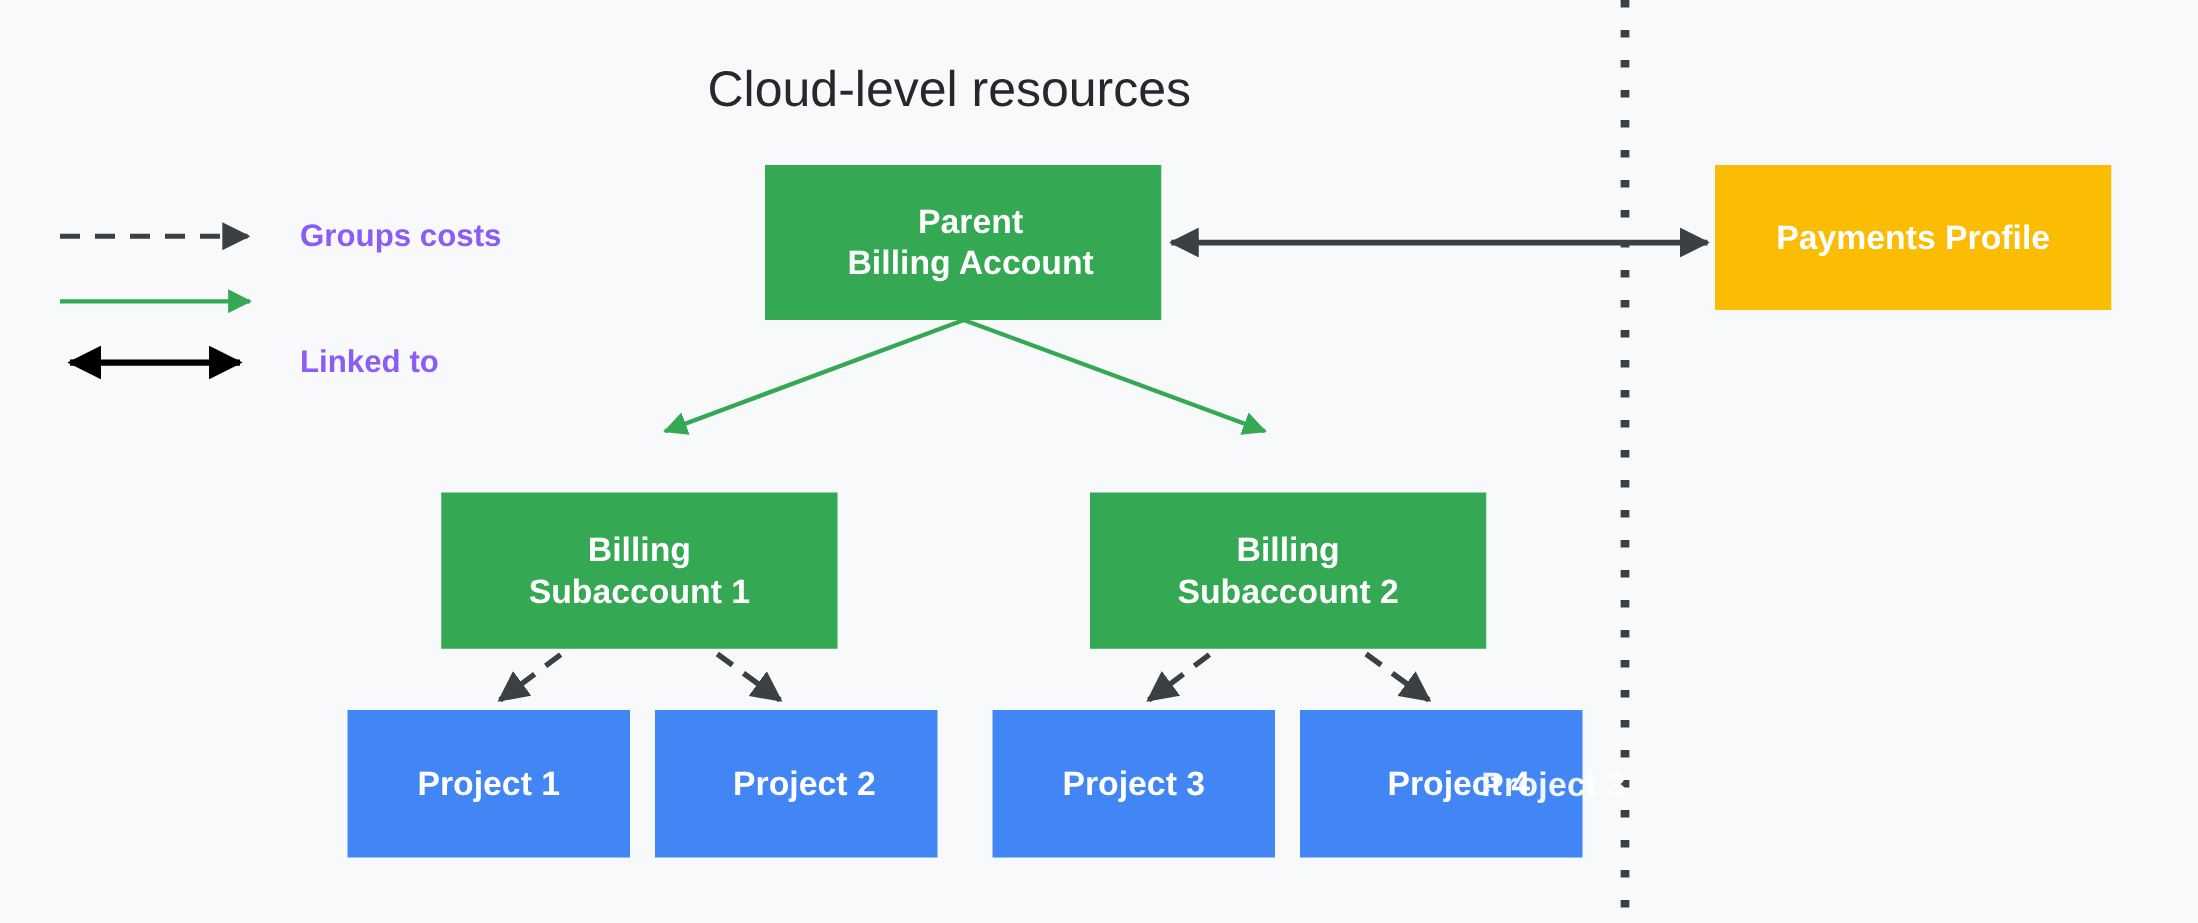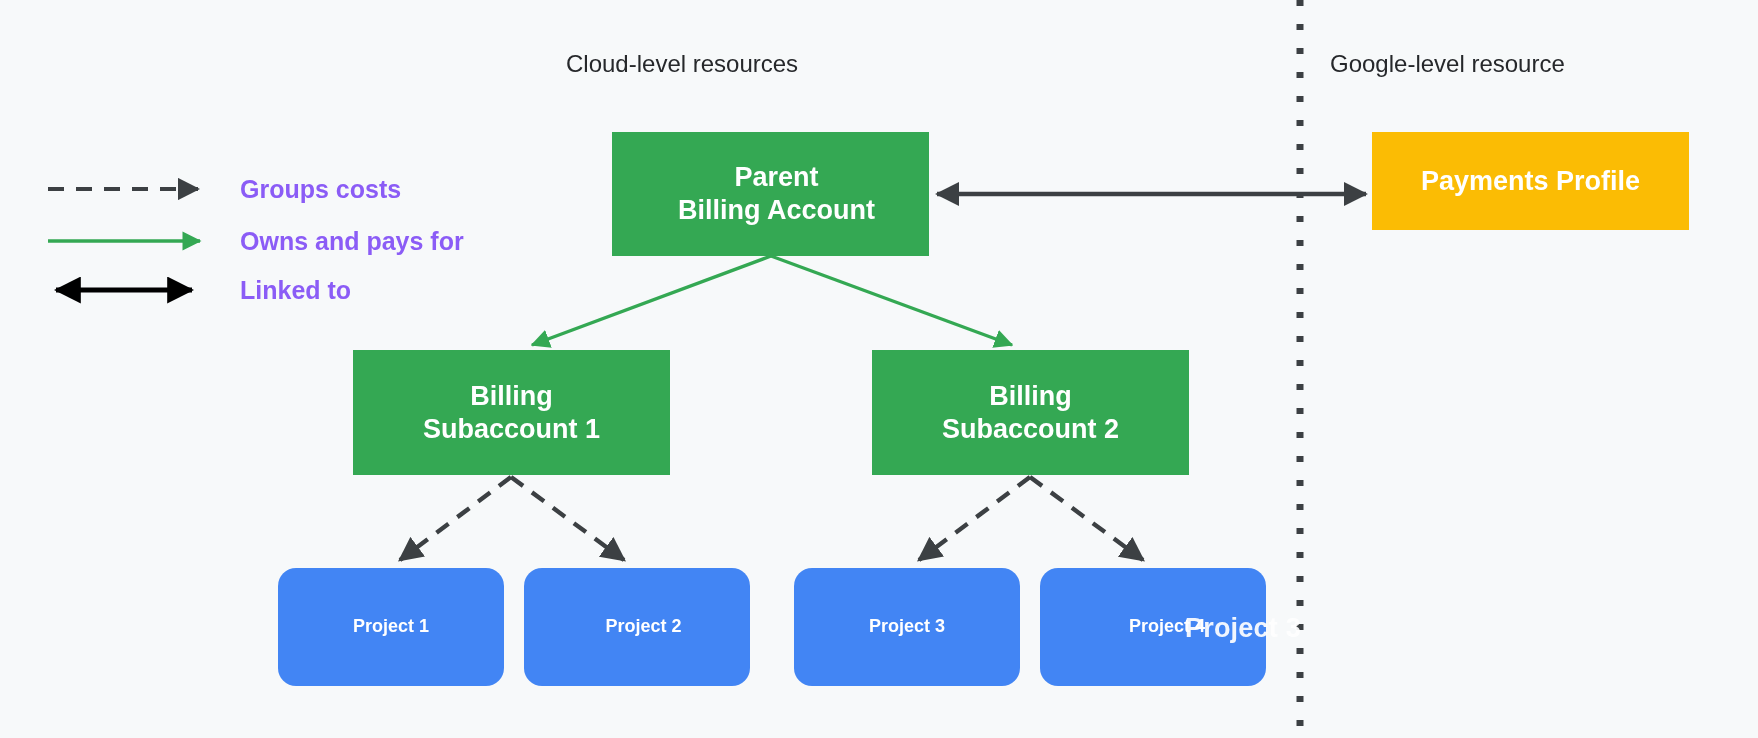--- a/index.html
+++ b/index.html
@@ -20,21 +20,21 @@
     left: 0;
     top: 0;
     width: 1758px;
     height: 738px;
     pointer-events: none;
   }
 
   
   .section-title {
     position: absolute;
-    font-size: 24px;
+    font-size: 40px;
     font-weight: 400;
     color: #26282B;
     white-space: nowrap;
     letter-spacing: 0px;
   }
   #title-cloud  { left: 566px;  top: 50px; }
   #title-google { left: 1330px; top: 50px; }
 
   
   .legend-label {
@@ -57,44 +57,43 @@
     align-items: center;
     justify-content: center;
     text-align: center;
     color: #FFFFFF;
     font-weight: bold;
     line-height: 1.22;
     box-sizing: border-box;
     white-space: pre-line;
   }
   .node-green  { background: #34A853; padding-left: 12px; }
-  .node-green2 { background: #34A853; }
+  .node-green2 { background: #34A853; margin-top: 44px; }
   .node-amber  { background: #FBBC04; }
   .node-blue   { background: #4285F4; }
 
   #node-parent-billing-account {
     left: 612px; top: 132px; width: 317px; height: 124px;
     font-size: 27px;
   }
   #node-payments-profile {
-    left: 1372px; top: 132px; width: 317px; height: 98px;
+    left: 1372px; top: 132px; width: 317px; height: 116px;
     font-size: 27px;
   }
   #node-billing-subaccount-1 {
     left: 353px; top: 350px; width: 317px; height: 125px;
     font-size: 27px;
   }
   #node-billing-subaccount-2 {
     left: 872px; top: 350px; width: 317px; height: 125px;
     font-size: 27px;
   }
   .node-project {
     top: 568px; width: 226px; height: 118px;
-    font-size: 18px;
-    border-radius: 18px;
+    font-size: 27px;
   }
   #node-project-1 { left: 278px; }
   #node-project-2 { left: 524px; padding-left: 13px; }
   #node-project-3 { left: 794px; }
   #node-project-4 { left: 1040px; padding-left: 28px; }
 
   
   #ghost-project-3 {
     position: absolute;
     left: 1185px;
@@ -161,25 +160,23 @@
 
     
     <line x1="1030" y1="477" x2="919" y2="560" stroke="#3C4043" stroke-width="4.4" stroke-dasharray="15 11" marker-end="url(#arrow-dashed-head)"></line>
 
     
     <line x1="1030" y1="477" x2="1143" y2="560" stroke="#3C4043" stroke-width="4.4" stroke-dasharray="15 11" marker-end="url(#arrow-dashed-head)"></line>
   </svg>
 
   <div class="section-title" id="title-cloud">Cloud-level resources</div>
 
-  <div class="section-title" id="title-google">Google-level resource</div>
 
   <div class="legend-label" id="legend-label-0">Groups costs</div>
 
-  <div class="legend-label" id="legend-label-1">Owns and pays for</div>
 
   <div class="legend-label" id="legend-label-2">Linked to</div>
 
   <div class="node node-green" id="node-parent-billing-account">Parent
 Billing Account</div>
 
   <div class="node node-amber" id="node-payments-profile">Payments Profile</div>
 
   <div class="node node-green2" id="node-billing-subaccount-1">Billing
 Subaccount 1</div>

